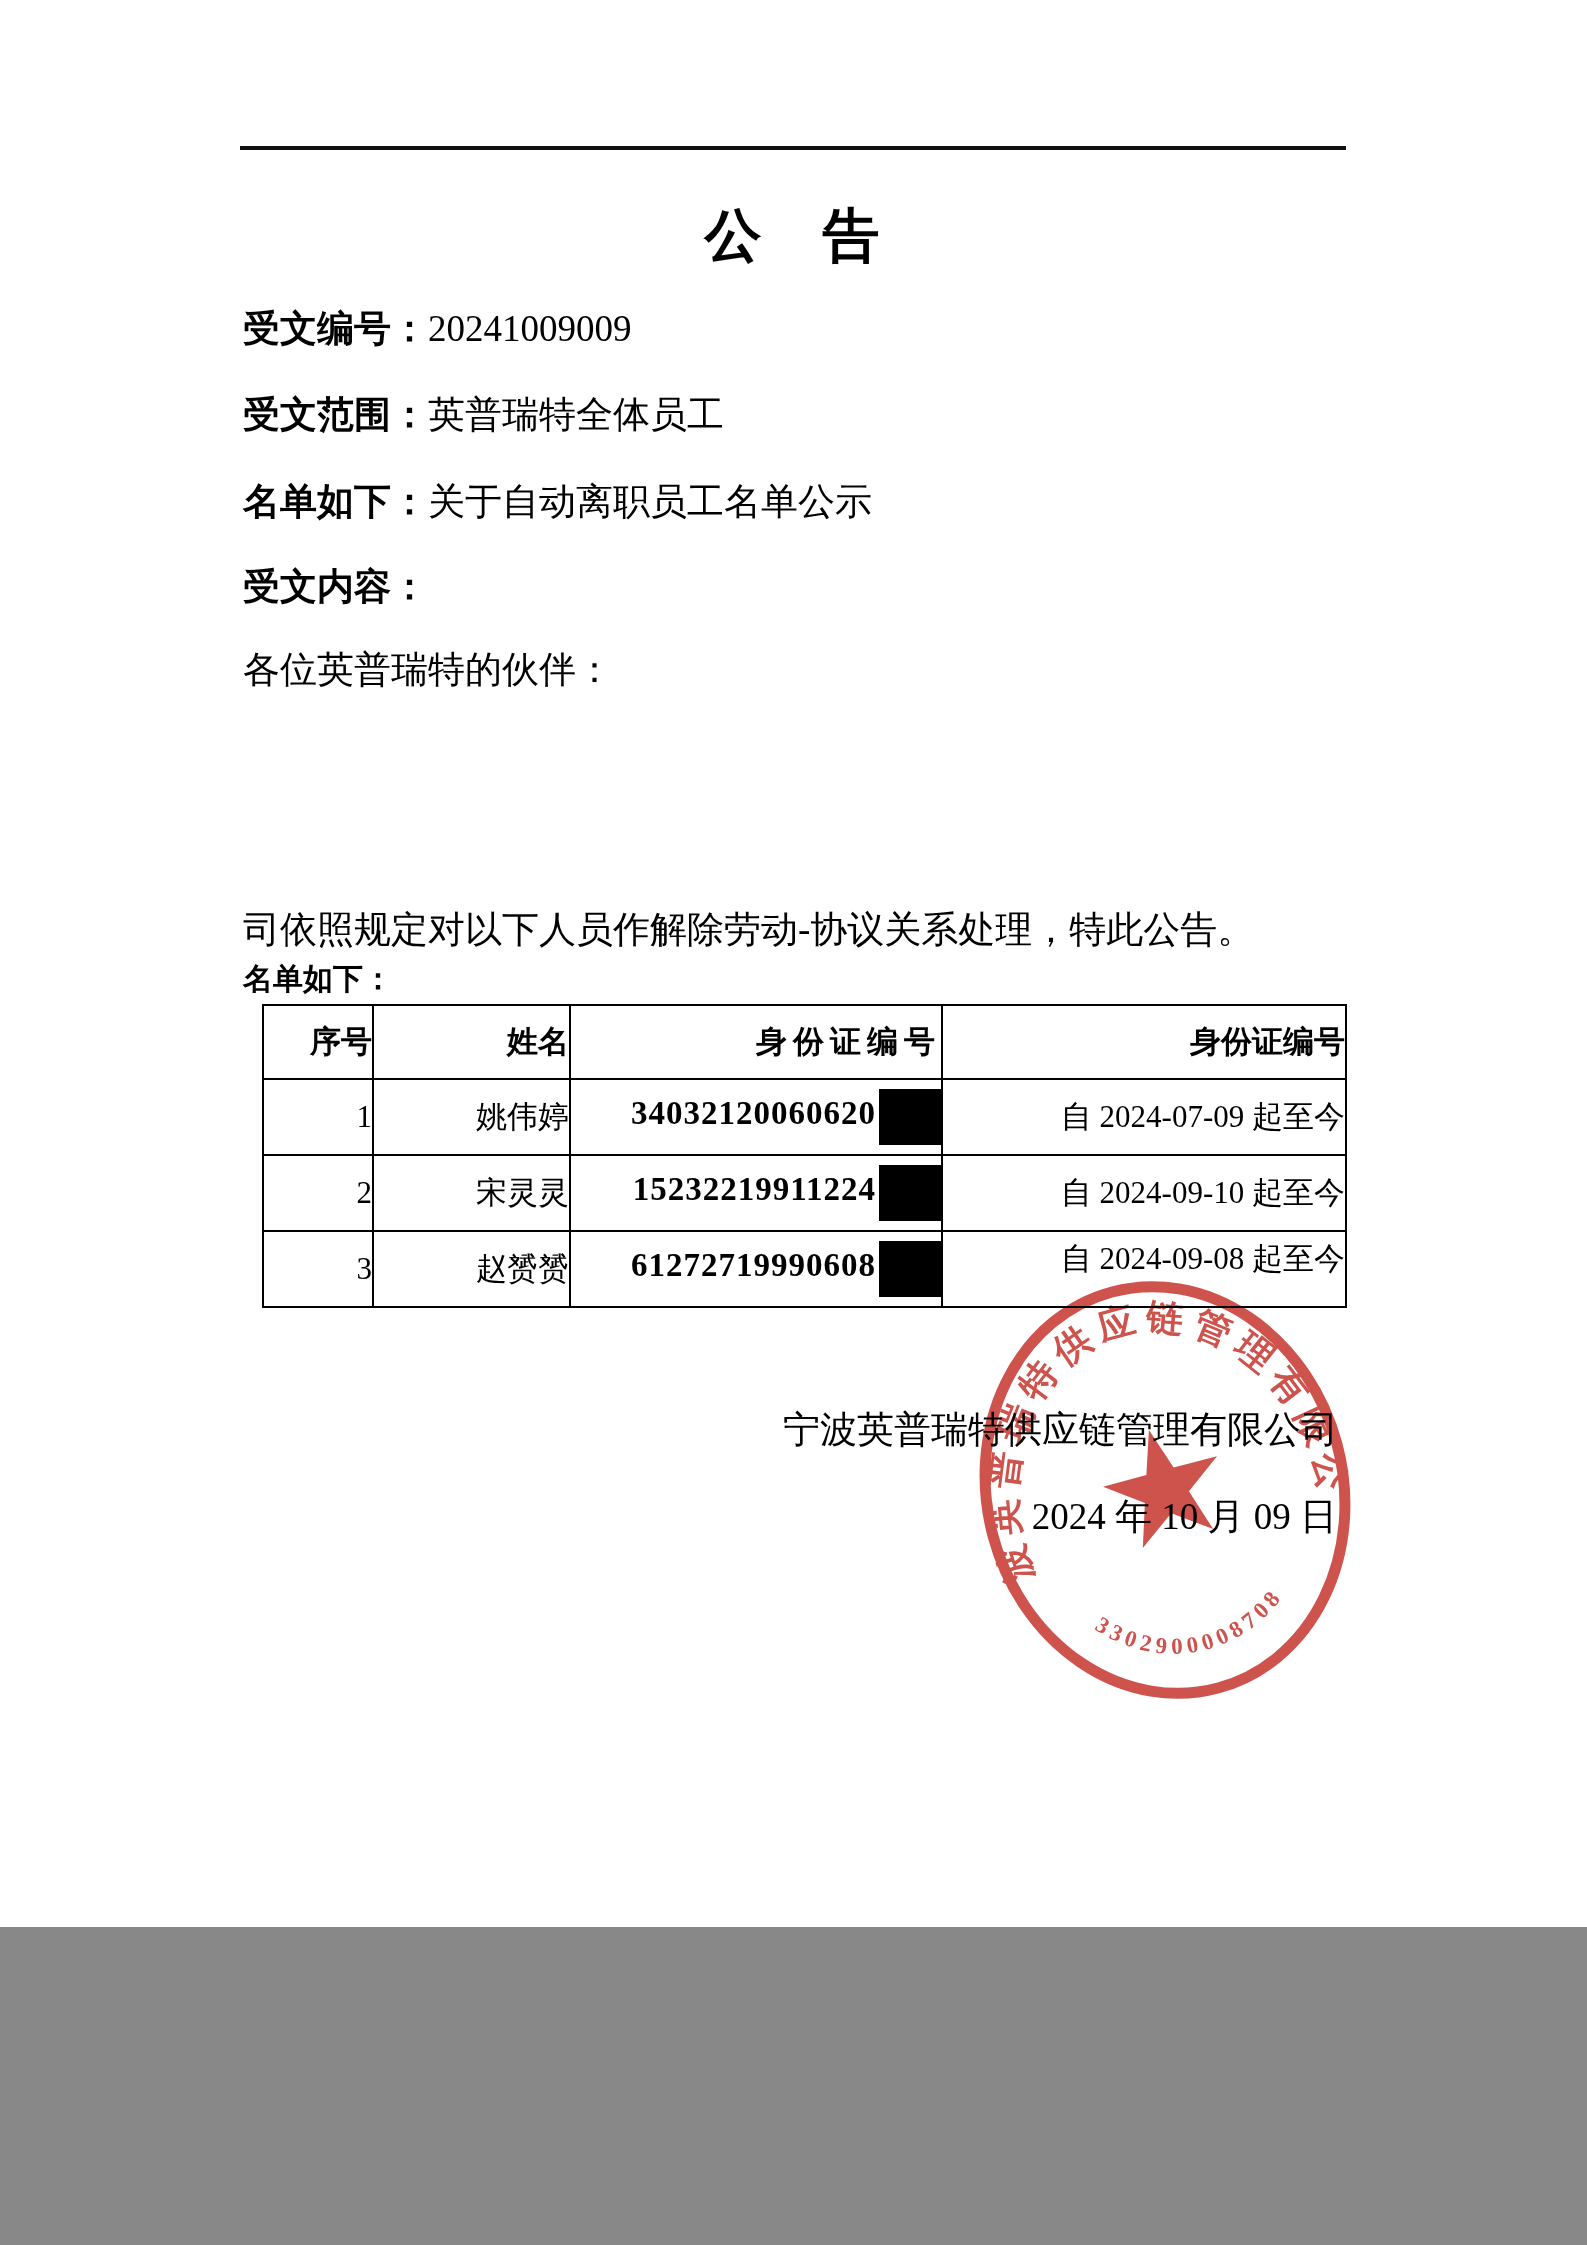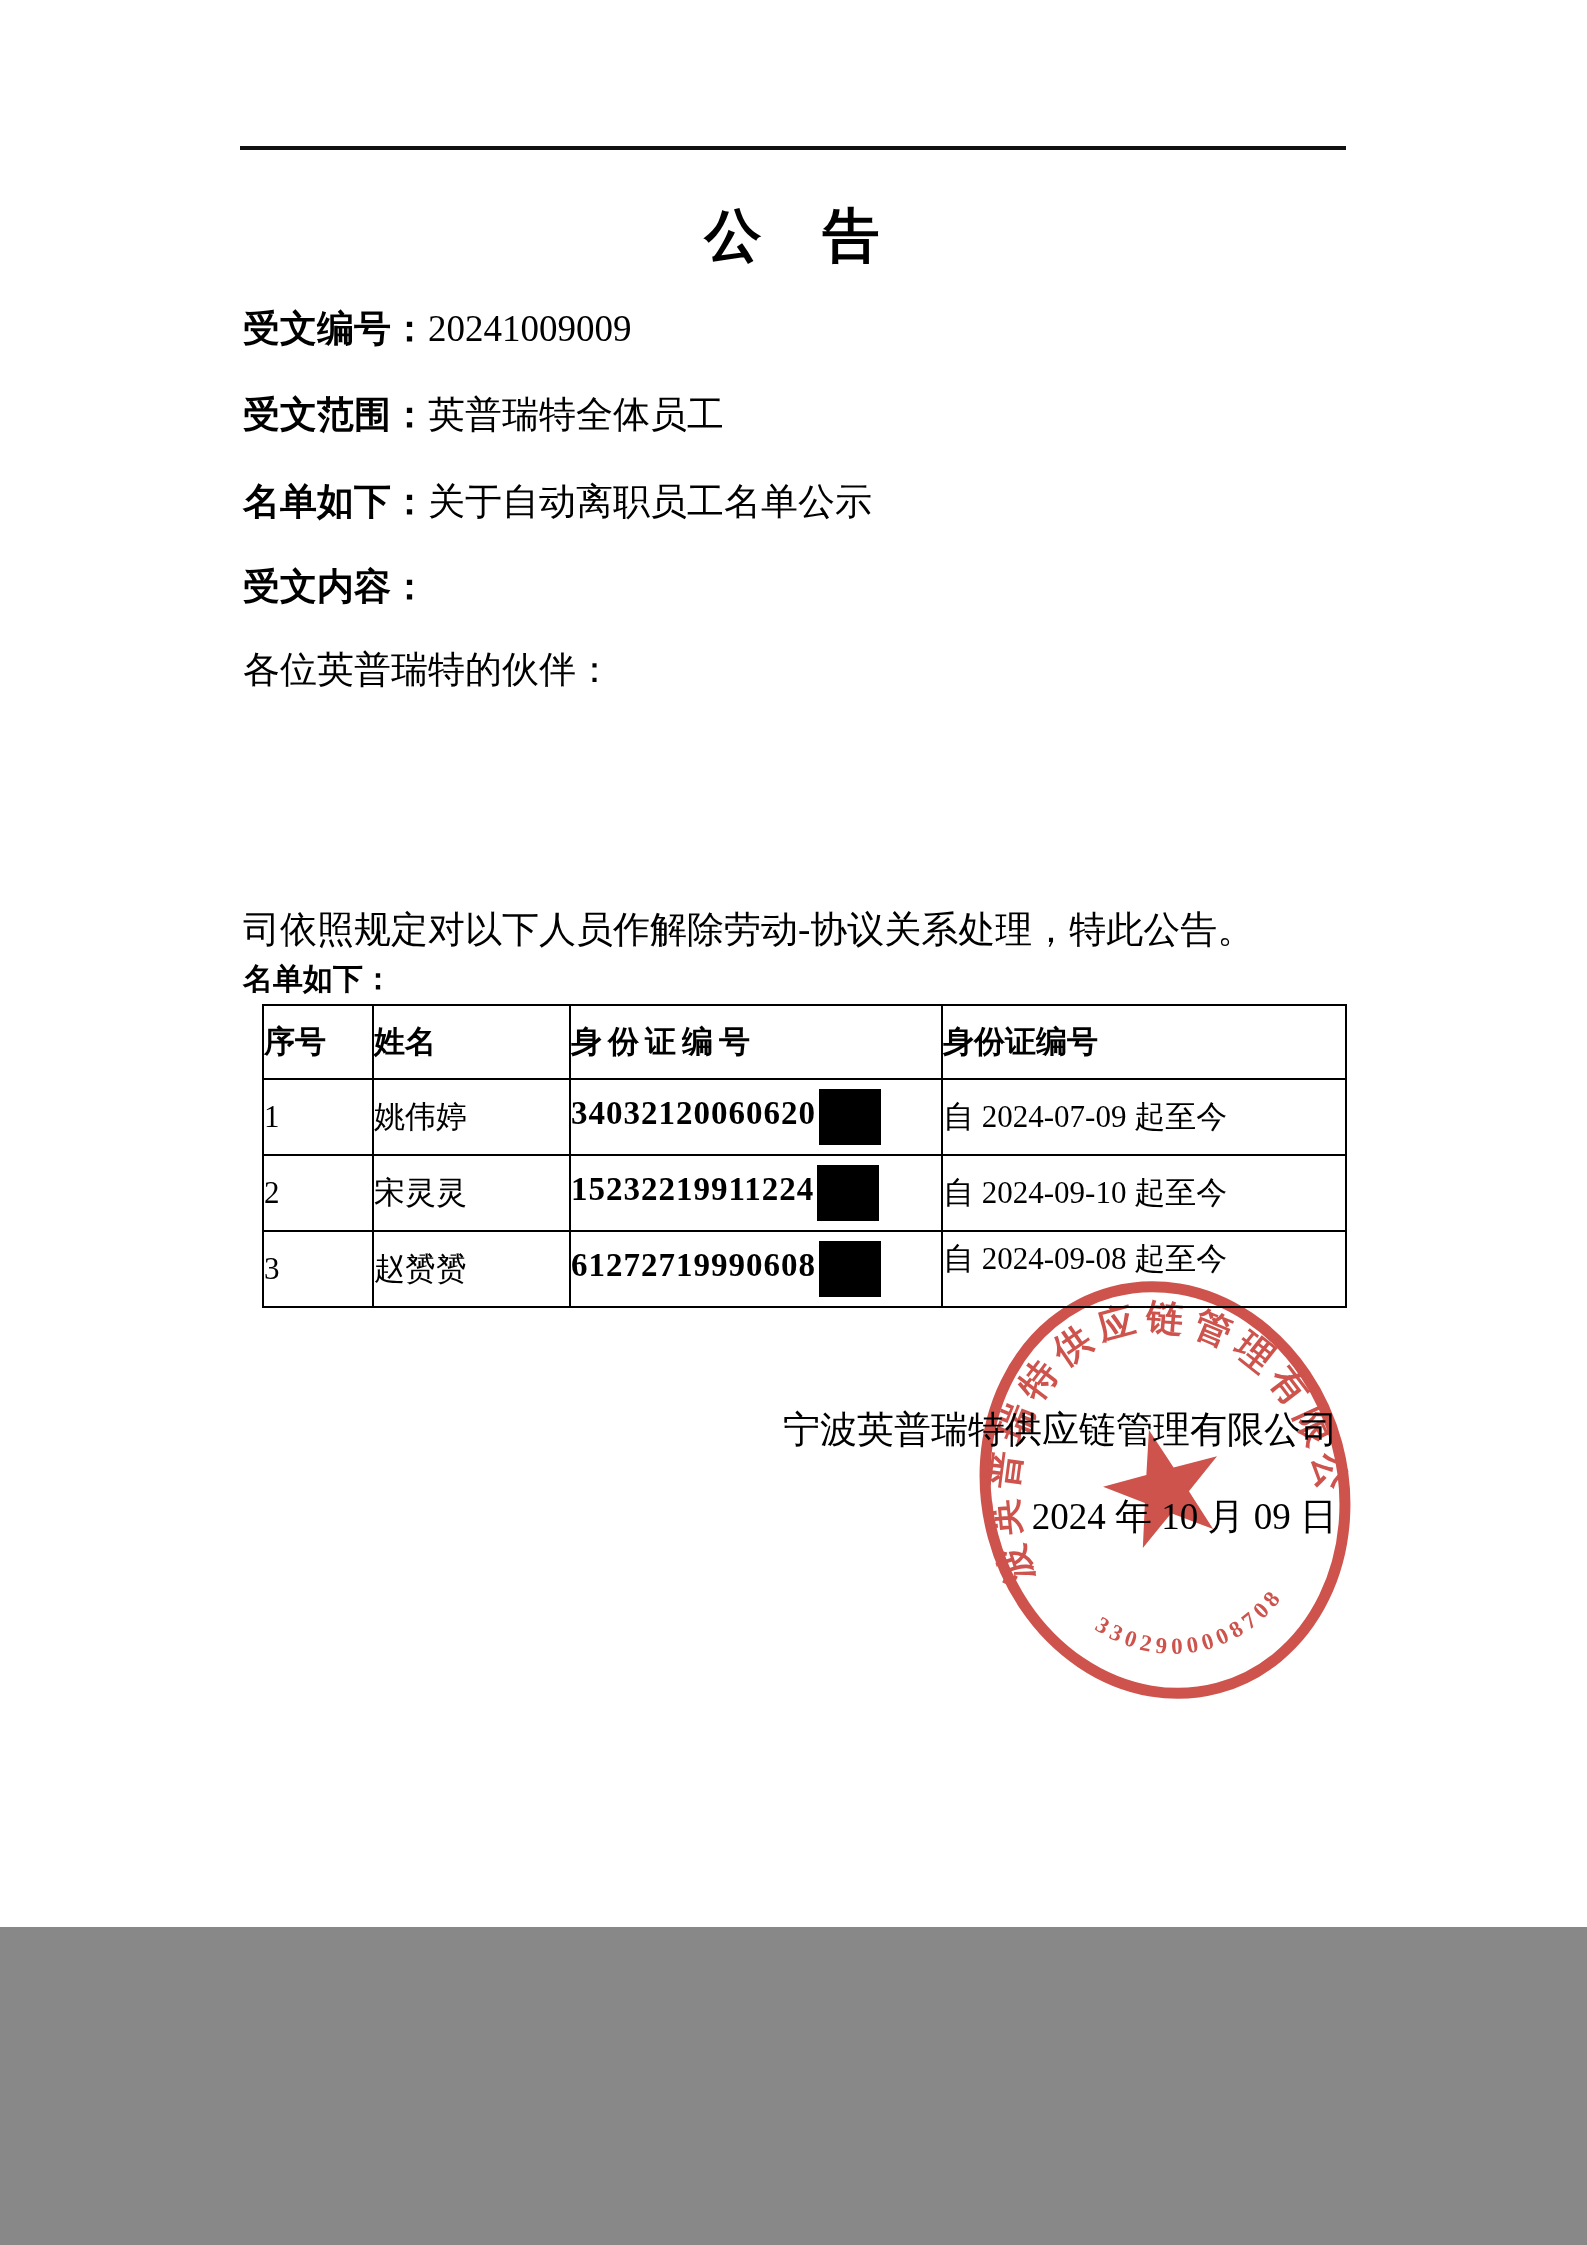--- a/index.html
+++ b/index.html
@@ -36,21 +36,21 @@
   .doc-table{
     left:262px;top:1004px;
   }
   table{
     border-collapse:collapse;
     table-layout:fixed;
     width:1083px;
   }
   td,th{
     border:2px solid #000;
-    text-align:left;
+    text-align:right;
     vertical-align:middle;
     font-size:31px;
     font-weight:normal;
     padding:0;
     overflow:hidden;
   }
   th{font-weight:bold;}
   th.idhead{letter-spacing:6px;}
   tr.head{height:74px;}
   tr.data{height:76px;}

